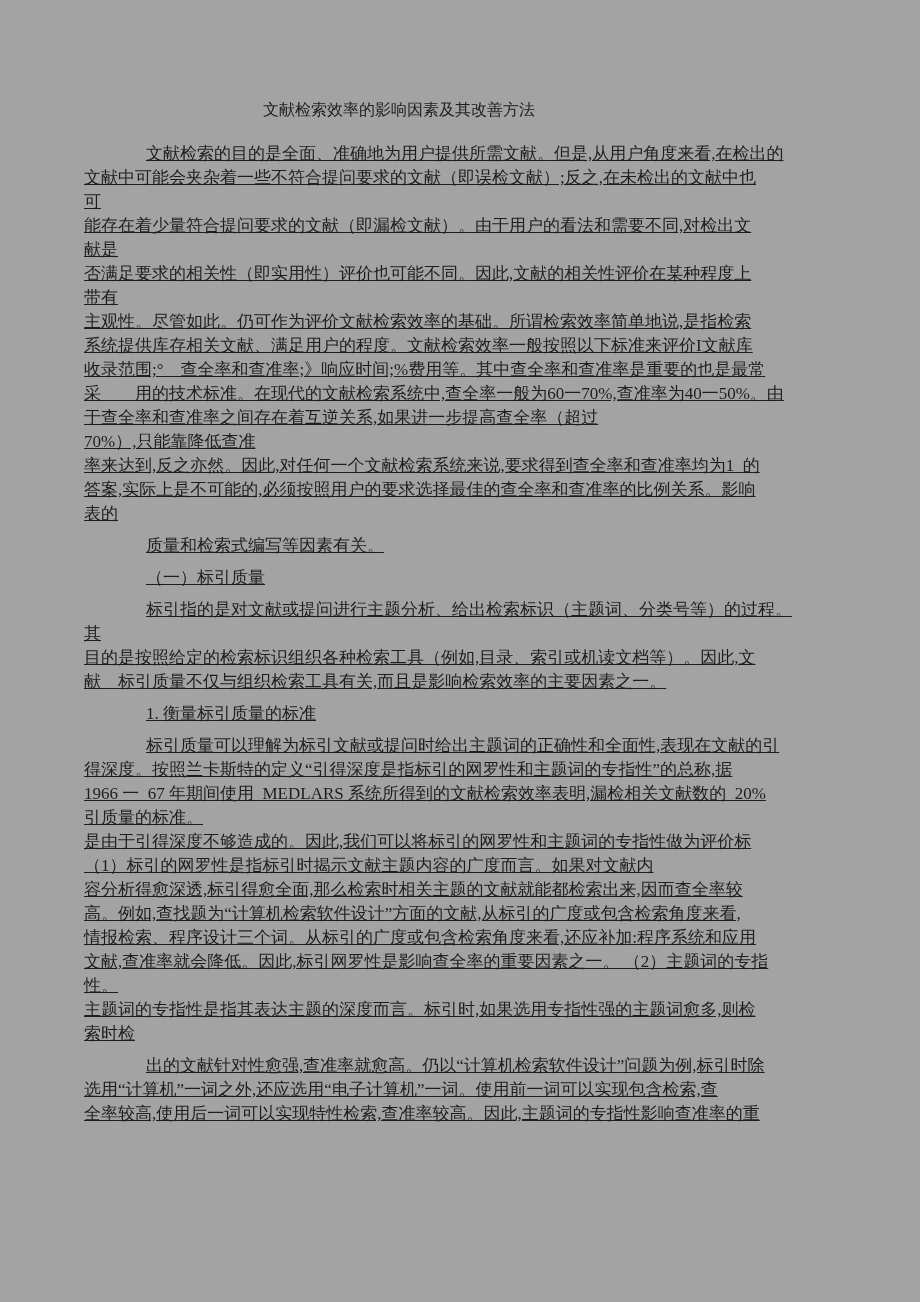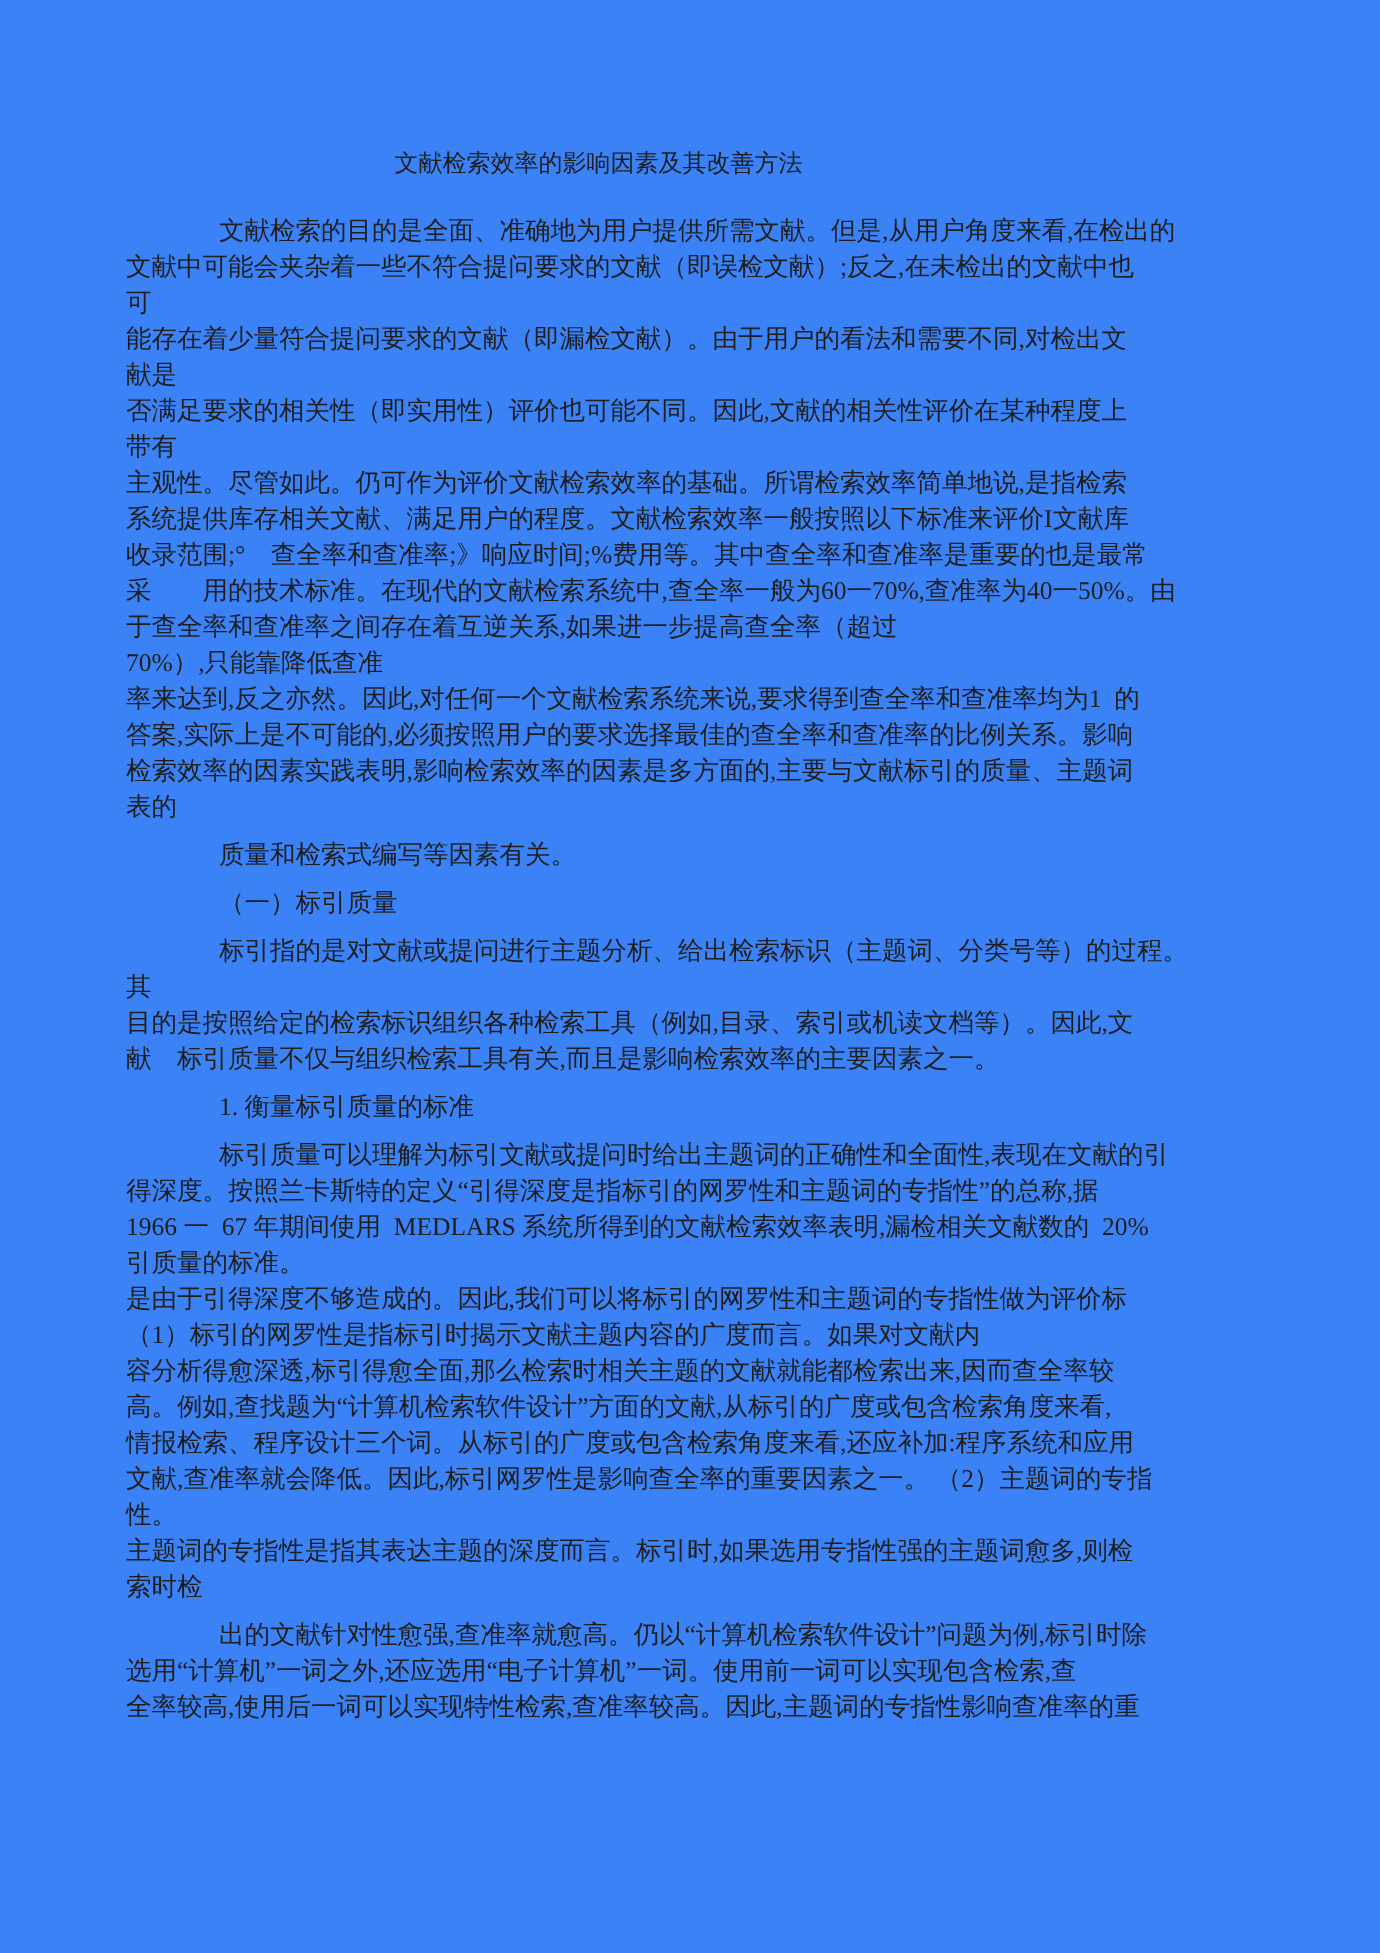--- a/index.html
+++ b/index.html
@@ -4,21 +4,21 @@
 <style>
   html, body {
     margin: 0;
     padding: 0;
     background: #ffffff;
   }
   .page {
     position: relative;
     width: 920px;
     height: 1302px;
-    background: #3b82f6;
+    background: #a3a3a3;
     overflow: hidden;
     font-family: "Liberation Serif", "DejaVu Serif", serif;
     color: #1e1e1e;
   }
   .doc {
     position: absolute;
     left: 84px;
     top: 98px;
     width: 740px;
   }
@@ -27,20 +27,21 @@
     line-height: 24px;
     text-align: center;
     padding-right: 110px;
     margin-bottom: 20px;
     white-space: pre;
   }
   .line {
     font-size: 17px;
     line-height: 24px;
     white-space: pre;
+    text-decoration: underline;
   }
   .line.para {
     padding-left: 62px;
     margin-top: 8px;
   }
 </style>
 </head>
 <body>
 
 <div class="page">
@@ -55,21 +56,20 @@
         <div class="line">否满足要求的相关性（即实用性）评价也可能不同。因此,文献的相关性评价在某种程度上</div>
         <div class="line">带有</div>
         <div class="line">主观性。尽管如此。仍可作为评价文献检索效率的基础。所谓检索效率简单地说,是指检索</div>
         <div class="line">系统提供库存相关文献、满足用户的程度。文献检索效率一般按照以下标准来评价I文献库</div>
         <div class="line">收录范围;°　查全率和查准率;》响应时间;%费用等。其中查全率和查准率是重要的也是最常</div>
         <div class="line">采　　用的技术标准。在现代的文献检索系统中,查全率一般为60一70%,查准率为40一50%。由</div>
         <div class="line">于查全率和查准率之间存在着互逆关系,如果进一步提高查全率（超过</div>
         <div class="line">70%）,只能靠降低查准</div>
         <div class="line">率来达到,反之亦然。因此,对任何一个文献检索系统来说,要求得到查全率和查准率均为1  的</div>
         <div class="line">答案,实际上是不可能的,必须按照用户的要求选择最佳的查全率和查准率的比例关系。影响</div>
-        <div class="line">检索效率的因素实践表明,影响检索效率的因素是多方面的,主要与文献标引的质量、主题词</div>
         <div class="line">表的</div>
         <div class="line para">质量和检索式编写等因素有关。</div>
         <div class="line para">（一）标引质量</div>
         <div class="line para">标引指的是对文献或提问进行主题分析、给出检索标识（主题词、分类号等）的过程。</div>
         <div class="line">其</div>
         <div class="line">目的是按照给定的检索标识组织各种检索工具（例如,目录、索引或机读文档等）。因此,文</div>
         <div class="line">献　标引质量不仅与组织检索工具有关,而且是影响检索效率的主要因素之一。</div>
         <div class="line para">1. 衡量标引质量的标准</div>
         <div class="line para">标引质量可以理解为标引文献或提问时给出主题词的正确性和全面性,表现在文献的引</div>
         <div class="line">得深度。按照兰卡斯特的定义“引得深度是指标引的网罗性和主题词的专指性”的总称,据</div>

